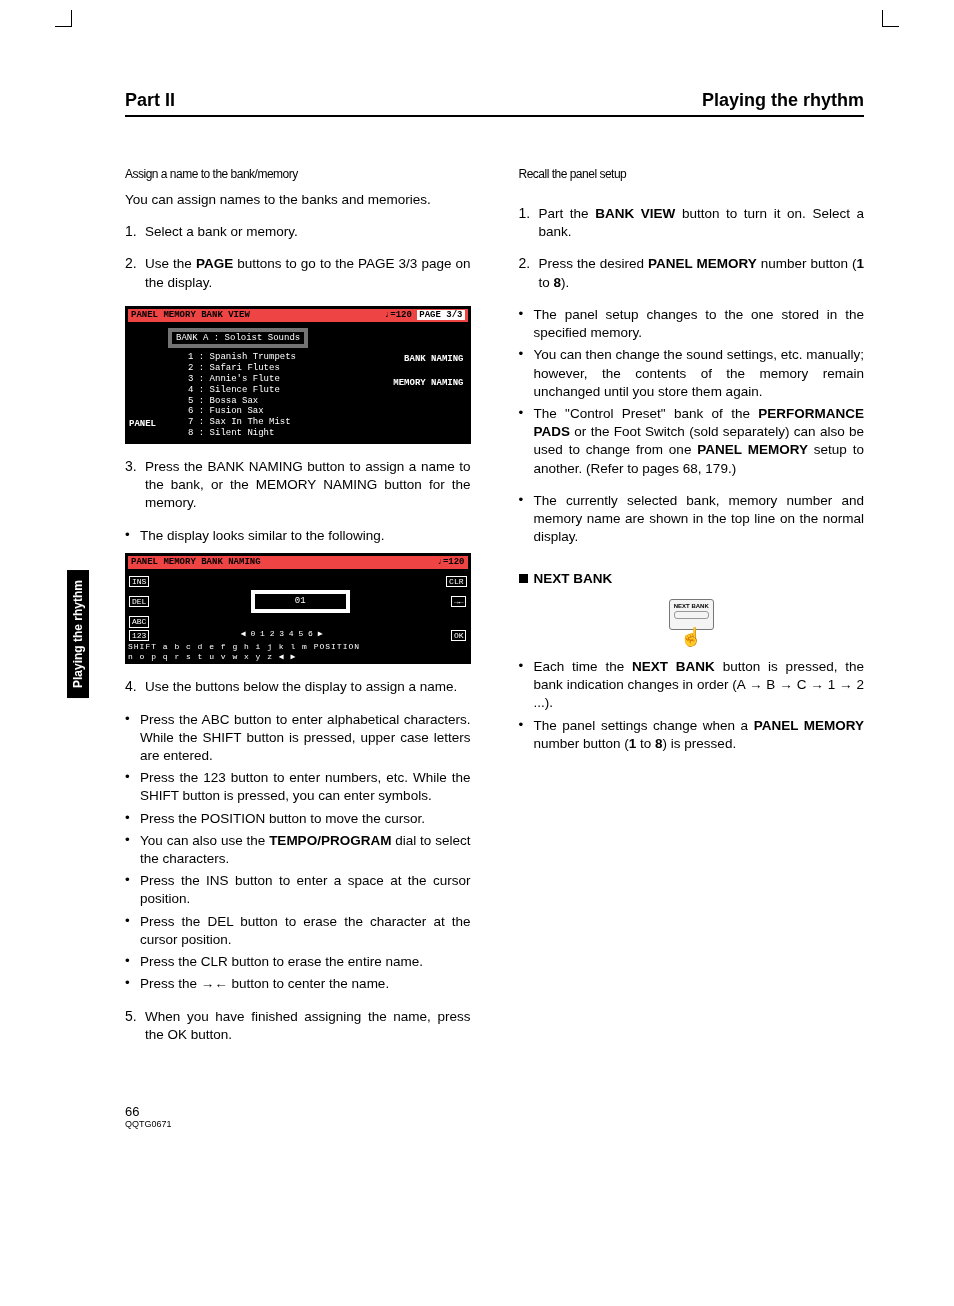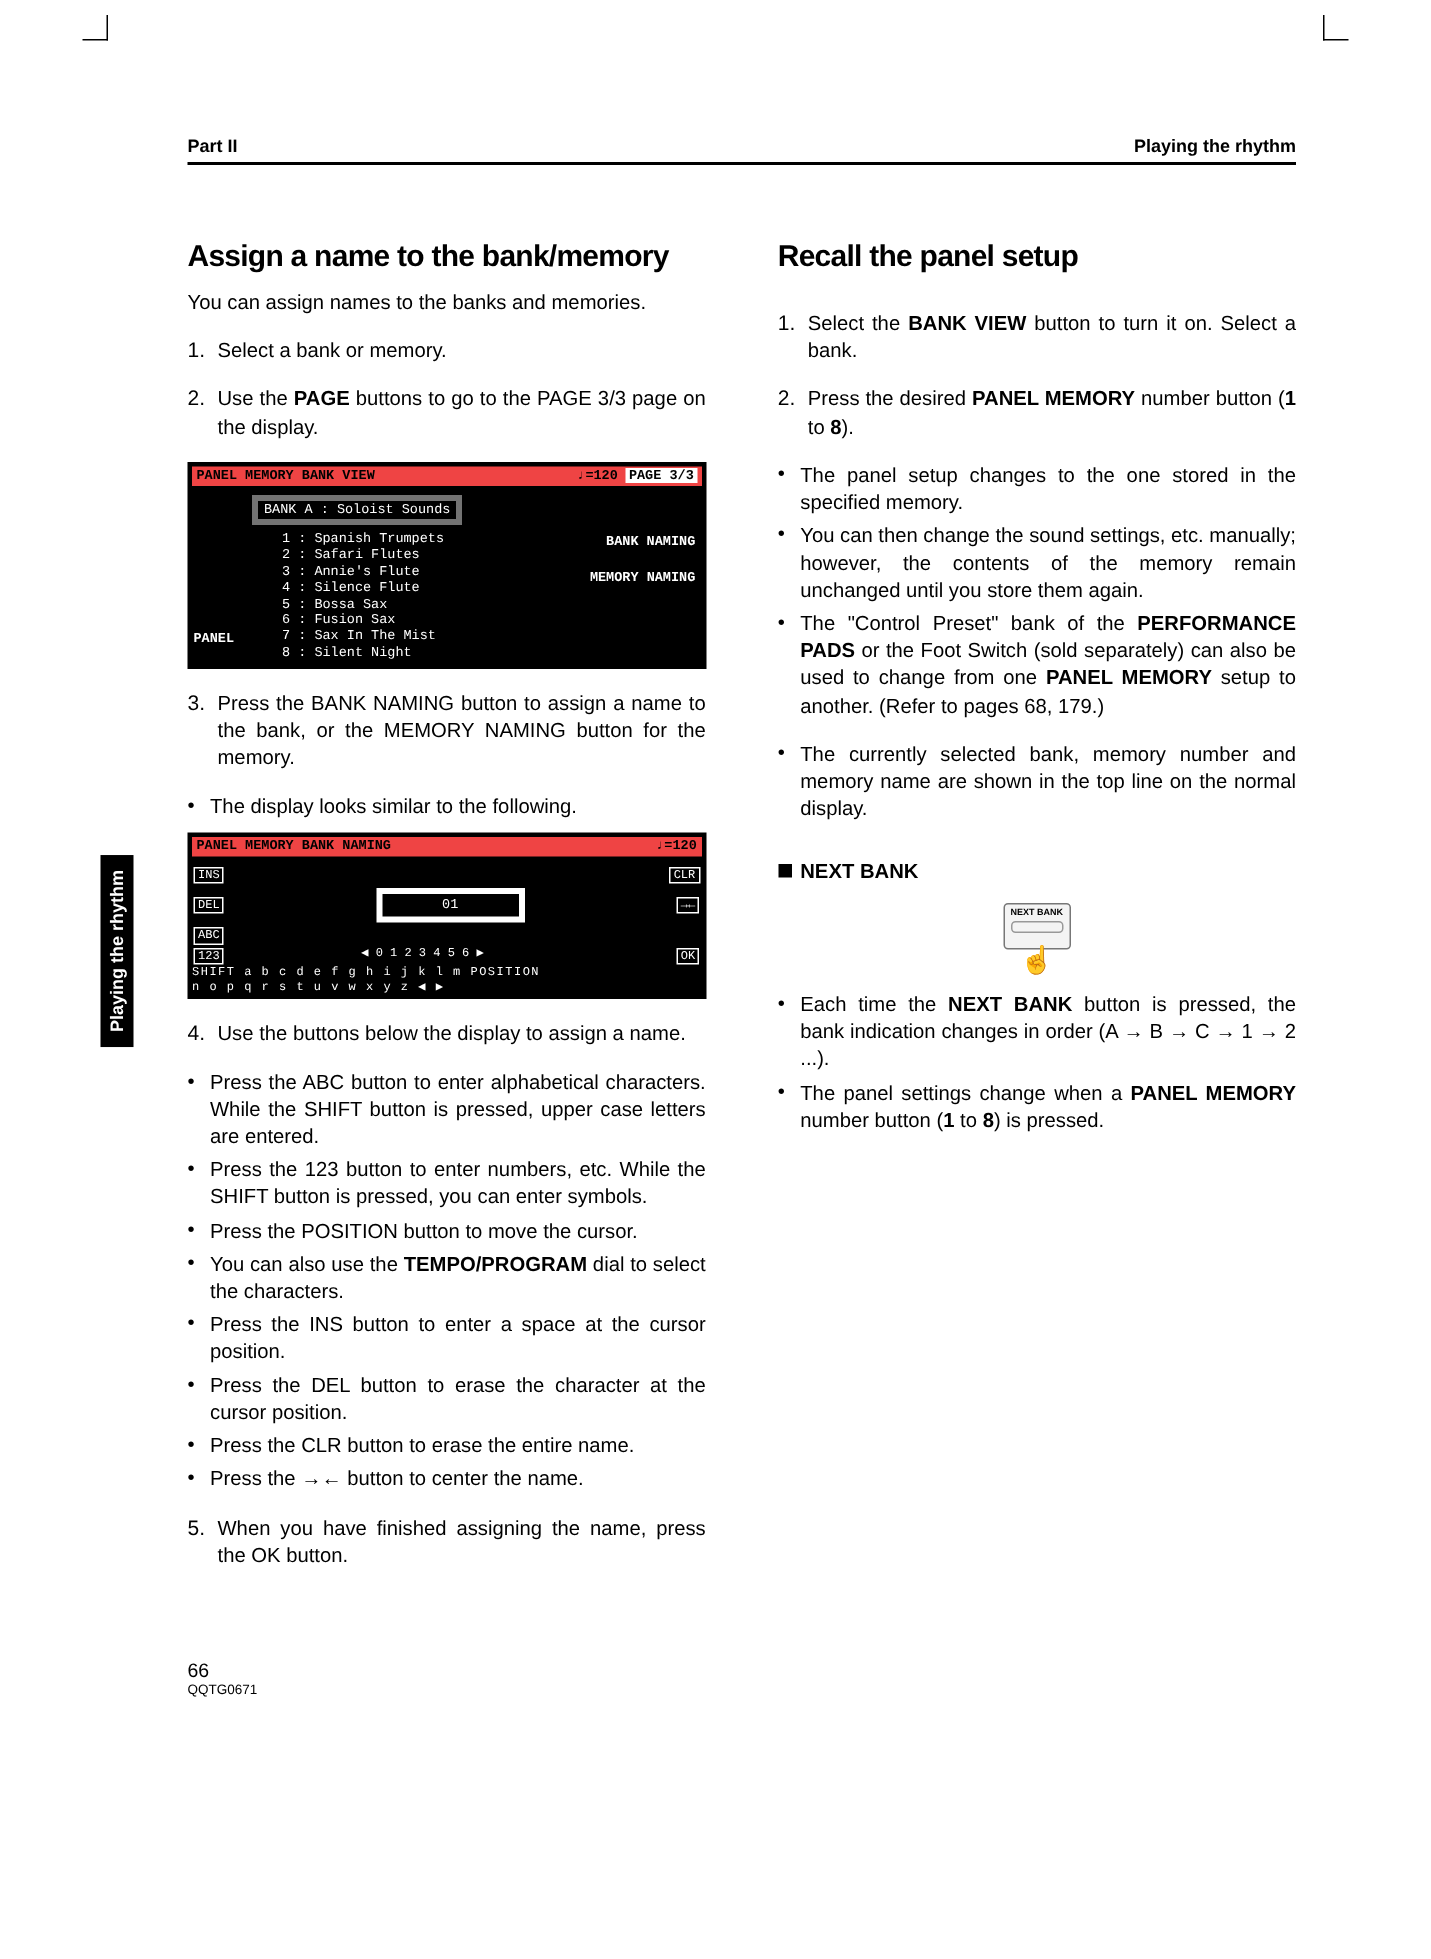--- a/index.html
+++ b/index.html
@@ -19,29 +19,29 @@
   .crop-top-right { position: absolute; top: 10px; right: 55px; width: 16px; height: 16px; border-left: 1px solid #000; border-bottom: 1px solid #000; }
 
   .hdr {
     display: flex;
     justify-content: space-between;
     border-bottom: 2px solid #000;
     padding-bottom: 4px;
     margin-bottom: 50px;
     font-weight: bold;
     font-family: Arial, sans-serif;
-    font-size: 12px;
+    font-size: 18px;
     font-stretch: condensed;
   }
   .columns { display: flex; gap: 48px; }
   .col { flex: 1; }
   h2 {
     font-family: Arial, sans-serif;
-    font-size: 20px;
-    font-weight: 700;
+    font-size: 12px;
+    font-weight: 400;
     margin: 0 0 10px 0;
     letter-spacing: -0.5px;
   }
   p { margin: 0 0 14px 0; line-height: 1.35; text-align: justify; }
   .step { display: flex; margin-bottom: 14px; }
   .step-num { font-size: 14px; width: 20px; flex-shrink: 0; }
   .step-body { flex: 1; text-align: justify; line-height: 1.35; }
   .bullet { display: flex; margin-bottom: 4px; }
   .bullet-dot { width: 15px; flex-shrink: 0; }
   .bullet-body { flex: 1; text-align: justify; line-height: 1.35; }
@@ -219,21 +219,21 @@
       </div>
     </div>
 
     <div class="col">
       <h2>Recall the panel setup</h2>
       <div style="height:14px"></div>
 
       <div class="step">
           <div class="step-num">1.</div>
         <div class="step-body">
-          <span>Select the </span><b>BANK VIEW</b><span> button to turn it on. Select a bank.</span>
+          <span>Part the </span><b>BANK VIEW</b><span> button to turn it on. Select a bank.</span>
         </div>
         </div>
 
       <div class="step">
           <div class="step-num">2.</div>
         <div class="step-body">
           <span>Press the desired </span><b>PANEL MEMORY</b><span> number button (</span><b>1</b><span> to </span><b>8</b><span>).</span>
         </div>
         </div>
       <div class="bullet">

